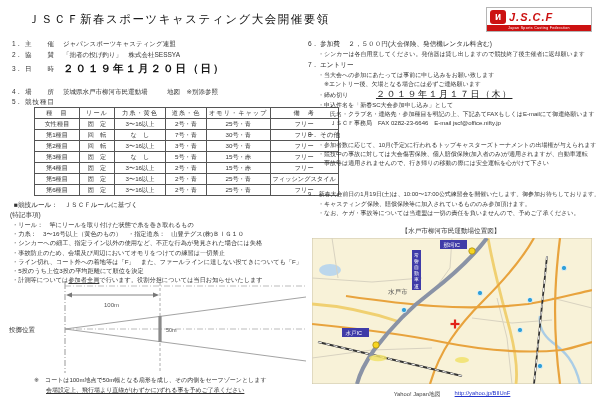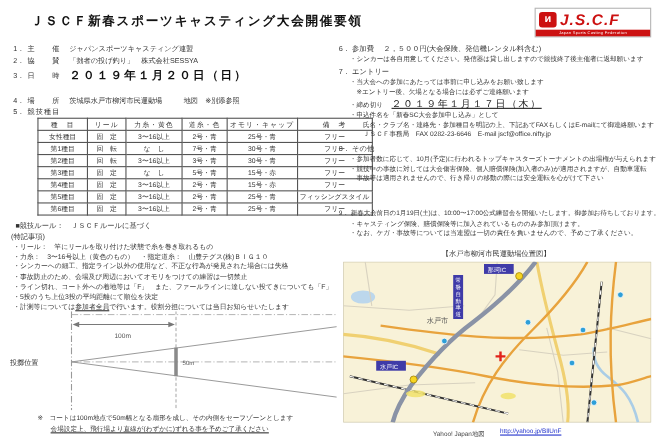--- a/index.html
+++ b/index.html
@@ -1,44 +1,44 @@
 <!DOCTYPE html>
 <html><head>
 <meta charset="utf-8">
 <style>
   html,body{margin:0;padding:0;}
   .page{position:relative;width:600px;height:406px;background:#ffffff;overflow:hidden;
         font-family:"Liberation Sans","DejaVu Sans",sans-serif;color:#333;}
   .abs{position:absolute;}
-  .doc-title{font-weight:bold;font-size:11.5px;letter-spacing:1.5px;color:#111;text-align:right;white-space:nowrap;}
+  .doc-title{font-weight:normal;font-size:11.5px;letter-spacing:1.5px;color:#111;text-align:right;white-space:nowrap;}
   
   .logo{display:flex;flex-direction:column;border:1px solid #b5b5b5;background:#fff;width:104px;}
   .logo-top{display:flex;align-items:center;gap:3px;padding:2px 4px 1px 3px;}
   .logo-mark{width:16px;height:14px;background:#cc1111;border-radius:3px;color:#fff;
              font-size:10px;line-height:13px;text-align:center;font-weight:bold;}
-  .logo-text{color:#cc1111;font-weight:bold;font-style:italic;font-size:14px;letter-spacing:1px;}
+  .logo-text{color:#cc1111;font-weight:bold;font-style:italic;font-size:11px;letter-spacing:1px;}
   .logo-sub{background:#cc1111;color:#fff;font-size:3.6px;text-align:center;padding:1px 0;letter-spacing:.3px;}
   
   .info-row{display:flex;font-size:6.5px;white-space:nowrap;}
   .info-no{width:13px;}
   .info-label{width:38px;letter-spacing:1px;}
   .big-date{font-size:10.5px;font-weight:bold;color:#111;letter-spacing:2px;}
   .sched{font-size:7.2px;font-weight:bold;color:#111;letter-spacing:.5px;white-space:nowrap;}
   
   table.events{border-collapse:collapse;}
   .events th,.events td{border:1px solid #555;font-size:6.2px;font-weight:normal;
         height:10px;padding:0 2px;text-align:center;white-space:nowrap;color:#333;}
   .events th{letter-spacing:1px;}
   
   .rule-h{font-size:6.6px;white-space:nowrap;}
   .line,.rline{font-size:6.2px;line-height:9.2px;white-space:nowrap;color:#333;}
   .rline{font-size:6px;line-height:9.1px;}
   .u{text-decoration:underline;}
   .sec-title{font-size:6.6px;white-space:nowrap;}
-  .deadline{font-size:9px;letter-spacing:1.5px;text-decoration:underline;color:#222;white-space:nowrap;}
+  .deadline{font-size:9px;letter-spacing:1.5px;text-decoration:underline;color:#222;white-space:nowrap;margin-left:20px;}
   .note{font-size:6px;white-space:nowrap;}
   .caption{font-size:6.6px;text-align:center;white-space:nowrap;}
   .credit{font-size:5.8px;color:#444;white-space:nowrap;}
   .maplink{font-size:5.8px;color:#2233cc;text-decoration:underline;white-space:nowrap;cursor:pointer;}
   svg text{font-family:"Liberation Sans","DejaVu Sans",sans-serif;}
 </style>
 </head>
 <body>
 
 <div class="page">

